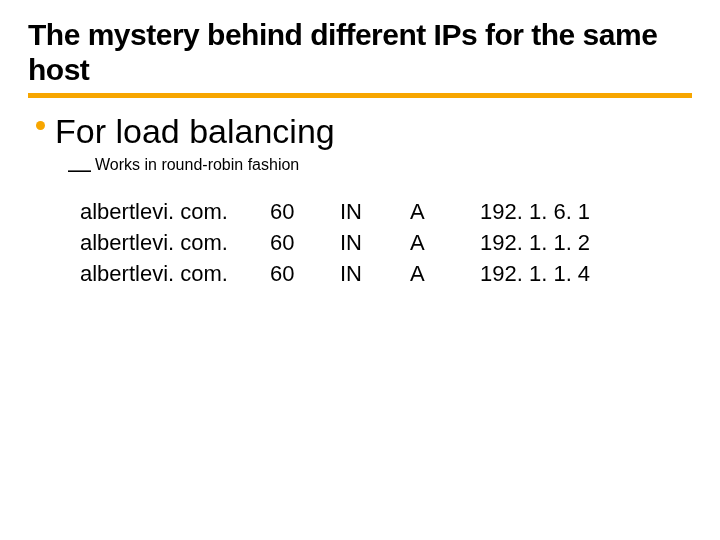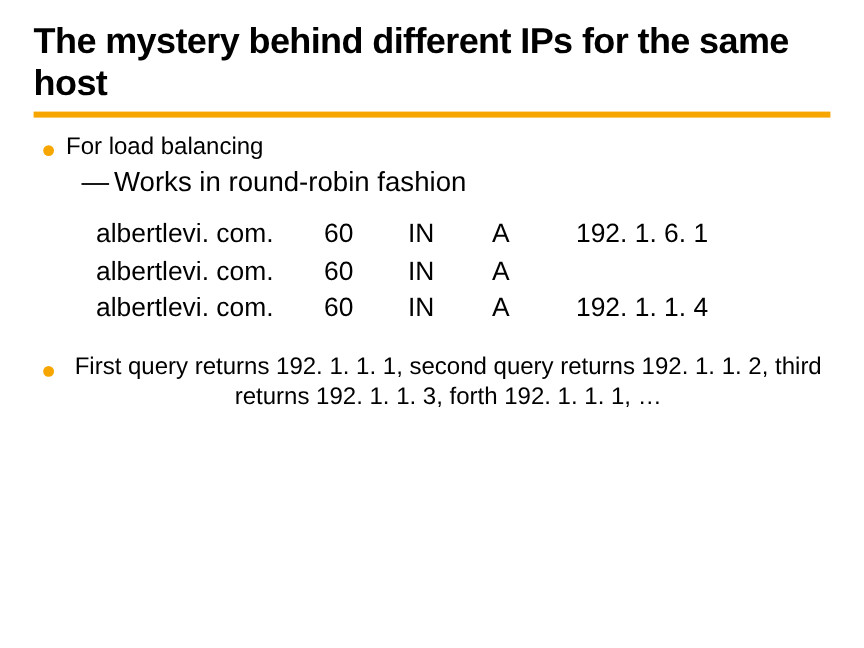--- a/index.html
+++ b/index.html
@@ -36,37 +36,36 @@
   .bullet-dot {
     width: 9px;
     height: 9px;
     background: #f7a600;
     border-radius: 50%;
     flex-shrink: 0;
     margin-top: 11px;
     margin-right: 10px;
   }
   .bullet-text {
-    font-size: 20px;
+    font-size: 34px;
     line-height: 1.25;
-    text-align: center;
   }
   .sub-row {
     display: flex;
     align-items: flex-start;
     padding-left: 32px;
     margin-bottom: 14px;
   }
   .dash {
     font-size: 23px;
     margin-right: 4px;
     line-height: 1.25;
   }
   .sub-text {
-    font-size: 23px;
+    font-size: 16px;
     line-height: 1.25;
   }
   .dns-table {
     padding-left: 44px;
     margin-bottom: 22px;
     font-size: 22px;
   }
   .dns-row {
     display: flex;
     line-height: 1.4;
@@ -101,29 +100,26 @@
       <div class="c-ttl">60</div>
       <div class="c-cls">IN</div>
       <div class="c-typ">A</div>
       <div class="c-ip">192. 1. 6. 1</div>
     </div>
     <div class="dns-row">
       <div class="c-host">albertlevi. com.</div>
       <div class="c-ttl">60</div>
       <div class="c-cls">IN</div>
       <div class="c-typ">A</div>
+      <div class="c-ip">192. 1. 1. 2</div>
     </div>
     <div class="dns-row">
       <div class="c-host">albertlevi. com.</div>
       <div class="c-ttl">60</div>
       <div class="c-cls">IN</div>
       <div class="c-typ">A</div>
       <div class="c-ip">192. 1. 1. 4</div>
     </div>
   </div>
 
-  <div class="bullet-row">
-    <div class="bullet-dot"></div>
-    <div class="bullet-text">First query returns 192. 1. 1. 1, second query returns 192. 1. 1. 2, third returns 192. 1. 1. 3, forth 192. 1. 1. 1, …</div>
-  </div>
 
 
 </div>
 
 </body></html>

